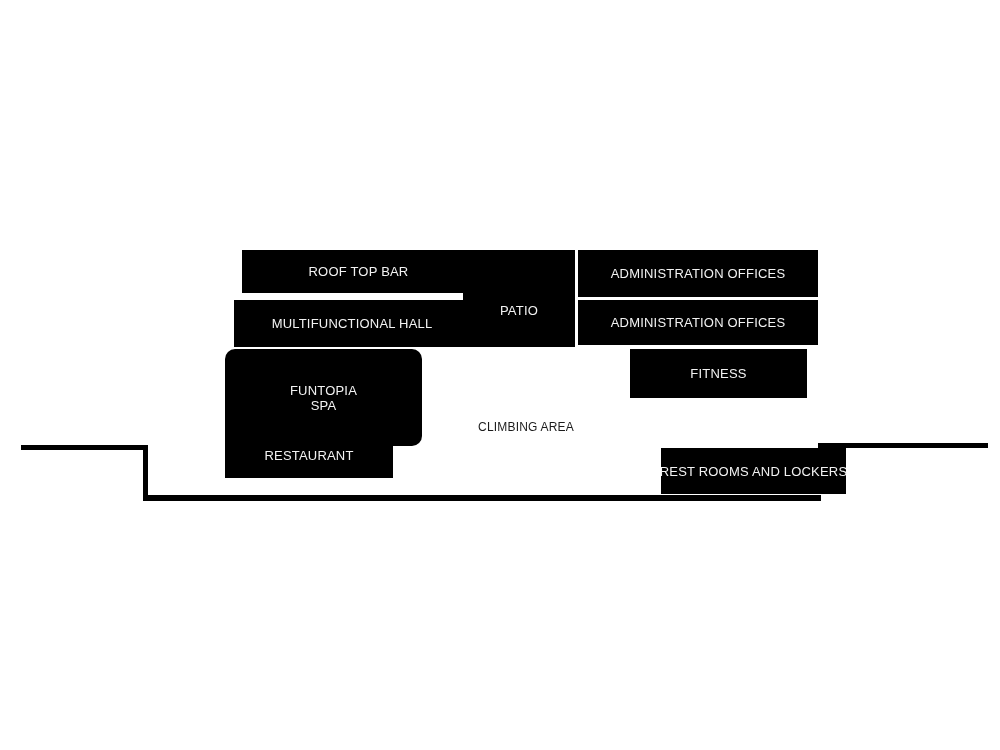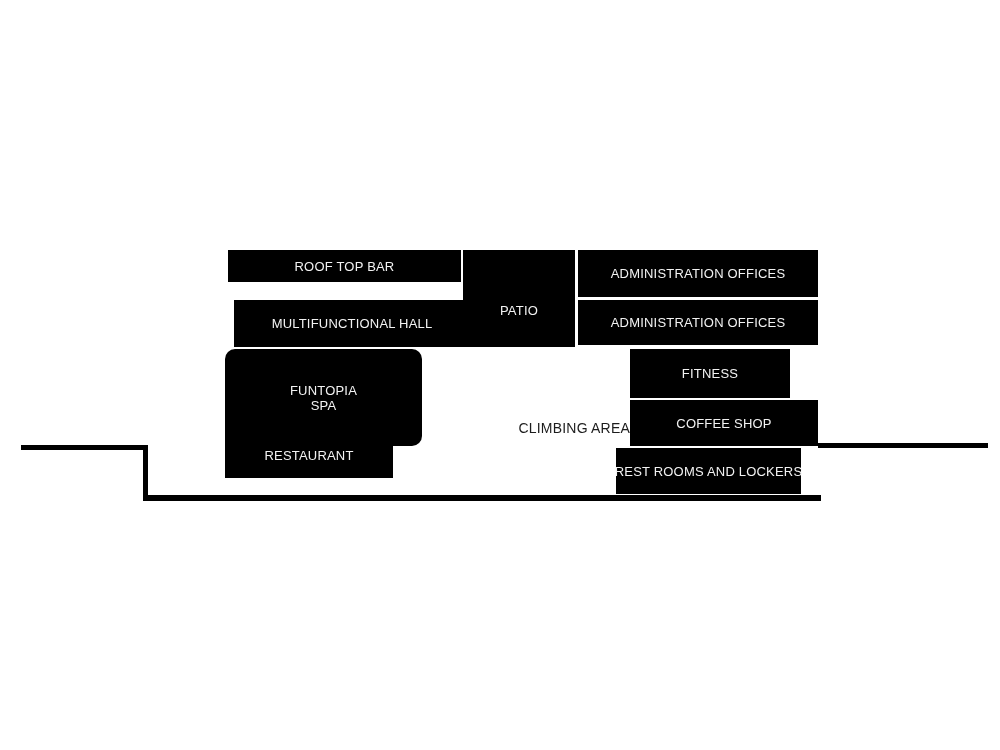--- a/index.html
+++ b/index.html
@@ -29,40 +29,40 @@
     text-align: center;
     white-space: nowrap;
   }
   .white-region {
     position: absolute;
     background: var(--bg, #ffffff);
   }
   .area-label {
     position: absolute;
     color: var(--label-text, #1c1c1c);
-    font-size: 14px;
+    font-size: 12px;
     letter-spacing: 0.2px;
-    text-align: right;
+    text-align: center;
   }
   .ground {
     position: absolute;
     background: var(--line, #000000);
   }
 
   
-  .b-roof       { left: 228px; top: 250px; width: 233px; height: 32px; }
+  .b-roof       { left: 242px; top: 250px; width: 233px; height: 43px; }
   .b-patio      { left: 463px; top: 250px; width: 112px; height: 121px; }
   .b-admin-up   { left: 578px; top: 250px; width: 240px; height: 47px; }
   .b-hall       { left: 226px; top: 300px; width: 236px; height: 47px; margin-left: 8px; }
   .b-admin-lo   { left: 578px; top: 300px; width: 240px; height: 45px; }
   .b-funtopia   { left: 225px; top: 349px; width: 197px; height: 97px; border-radius: 10px; }
-  .b-fitness    { left: 630px; top: 349px; width: 160px; height: 49px; }
+  .b-fitness    { left: 630px; top: 349px; width: 177px; height: 49px; }
   .b-coffee     { left: 630px; top: 400px; width: 188px; height: 46px; }
   .b-restaurant { left: 225px; top: 432px; width: 168px; height: 46px; }
-  .b-restrooms  { left: 616px; top: 448px; width: 185px; height: 46px; }
+  .b-restrooms  { left: 661px; top: 448px; width: 185px; height: 46px; }
 
   .climbing-region { left: 422px; top: 347px; width: 208px; height: 148px; }
   .climbing-label  { left: 422px; top: 420px; width: 208px; }
 
   .g-left-top  { left: 21px;  top: 445px; width: 127px; height: 5px; }
   .g-step      { left: 143px; top: 445px; width: 5px;   height: 56px; }
   .g-bottom    { left: 143px; top: 495px; width: 678px; height: 6px; }
   .g-right     { left: 818px; top: 443px; width: 170px; height: 5px; }
 </style>
 </head>
@@ -95,23 +95,20 @@
     <span>SPA</span>
   </div>
 
   <div class="white-region climbing-region"></div>
   <div class="area-label climbing-label">CLIMBING AREA</div>
 
   <div class="block b-fitness">
     <span>FITNESS</span>
   </div>
 
-  <div class="block b-coffee">
-    <span>COFFEE SHOP</span>
-  </div>
 
   <div class="block b-restaurant">
     <span>RESTAURANT</span>
   </div>
 
   <div class="block b-restrooms">
     <span>REST ROOMS AND LOCKERS</span>
   </div>
 
   <div class="ground g-left-top"></div>

